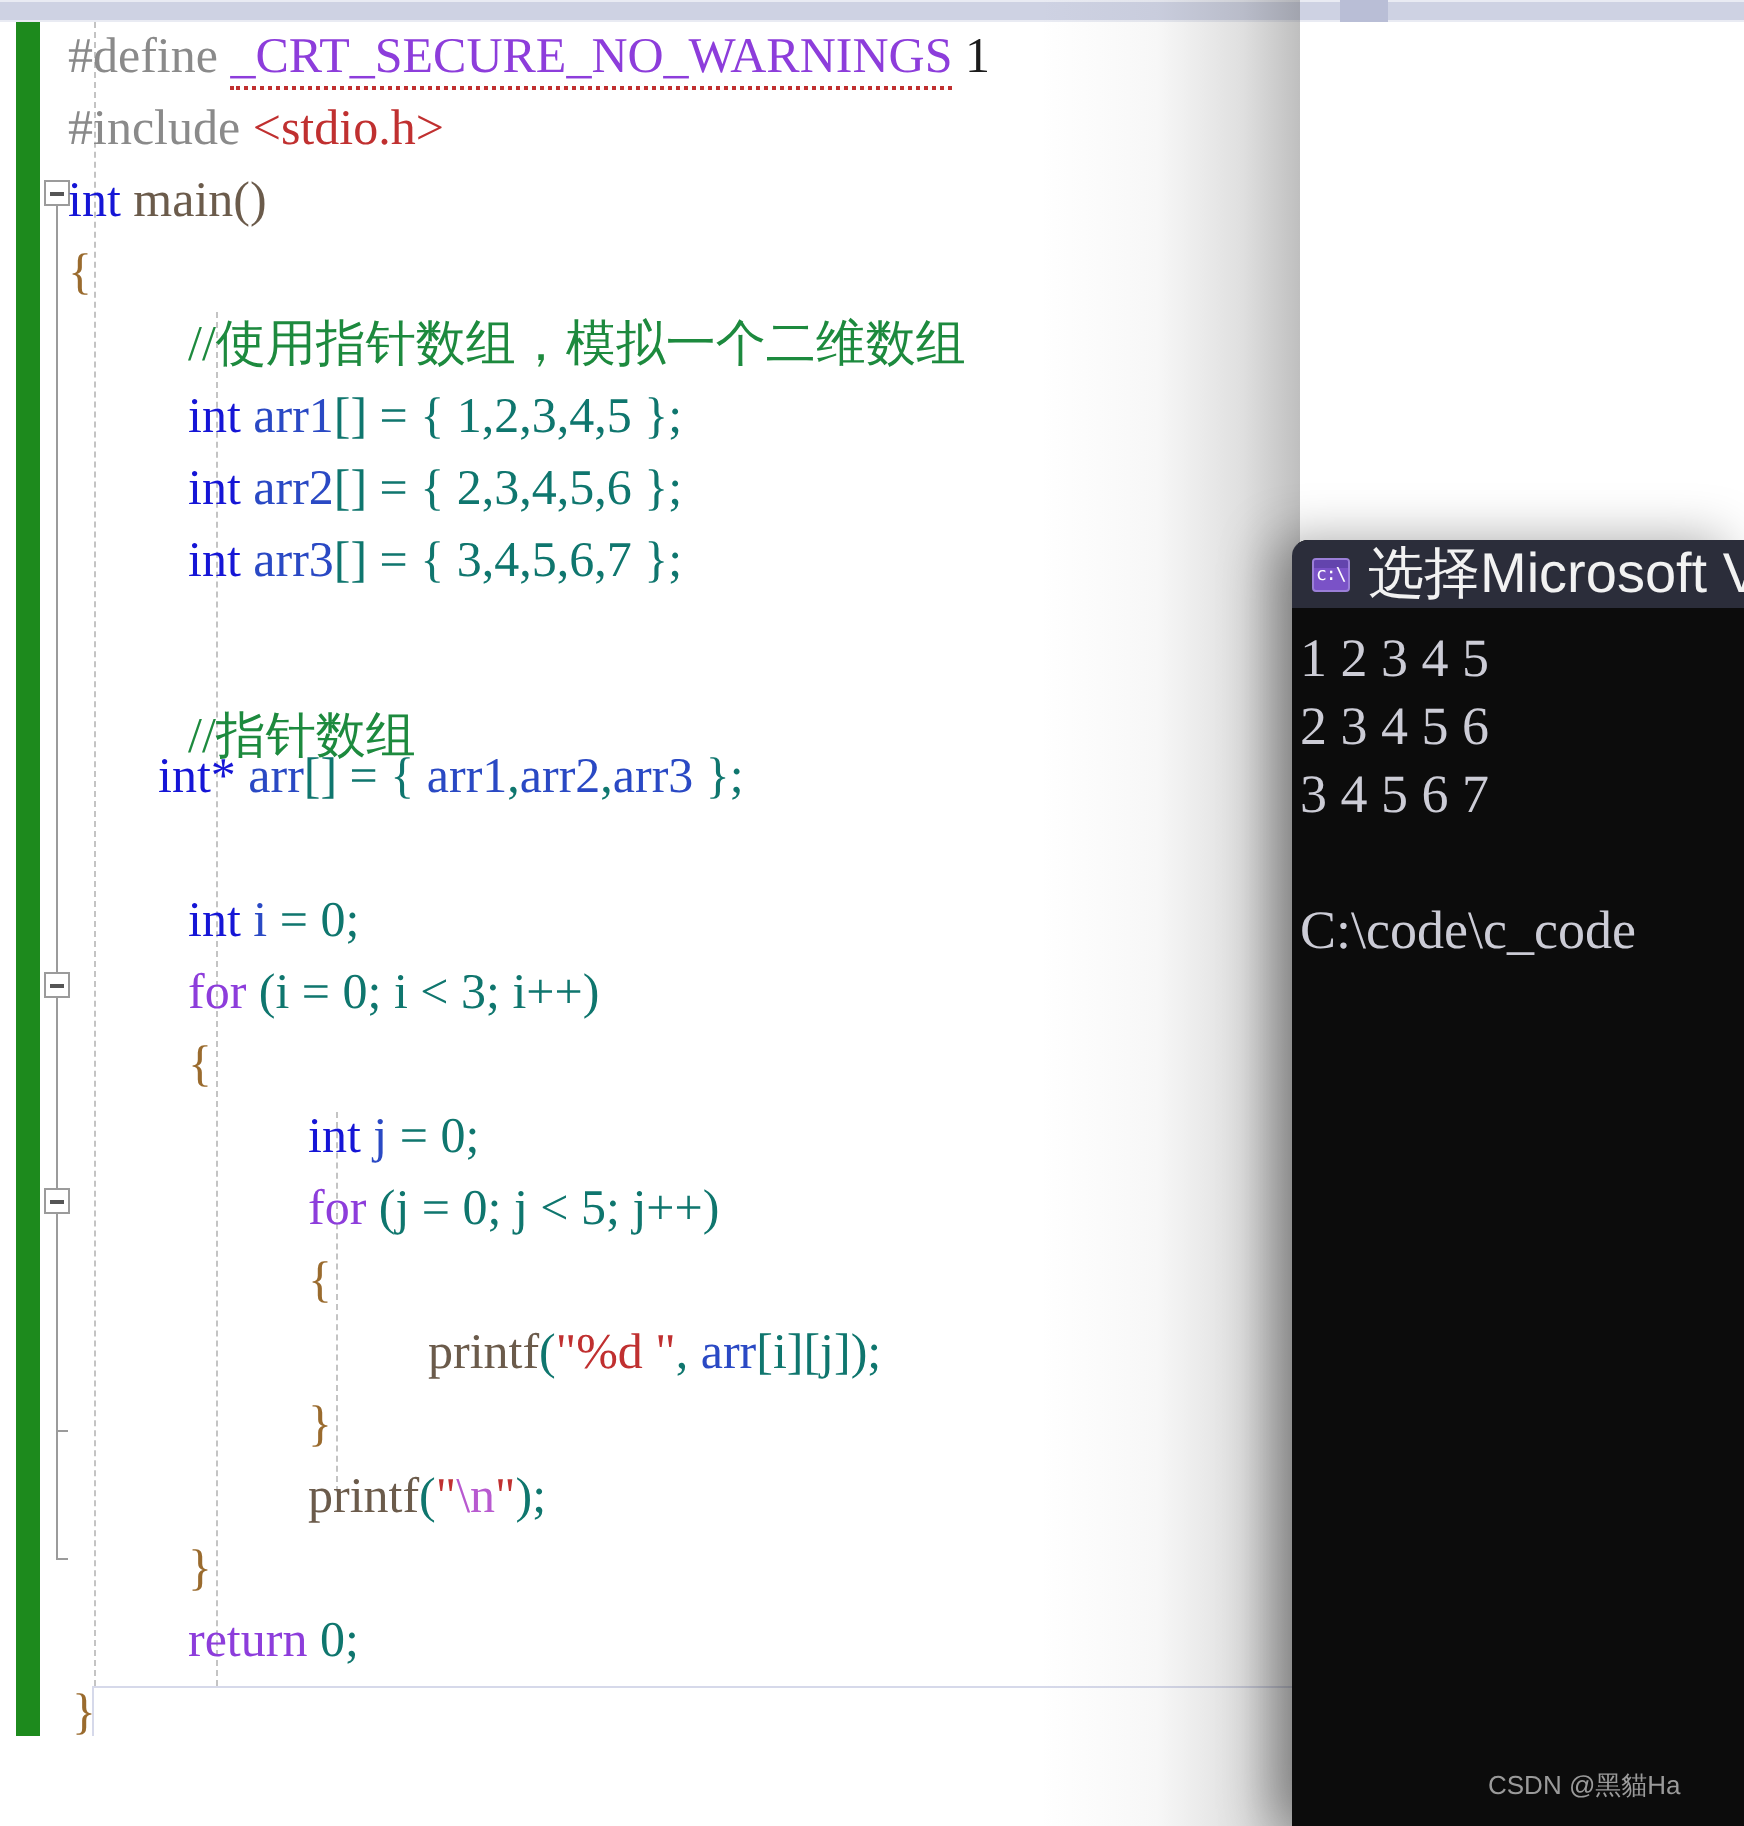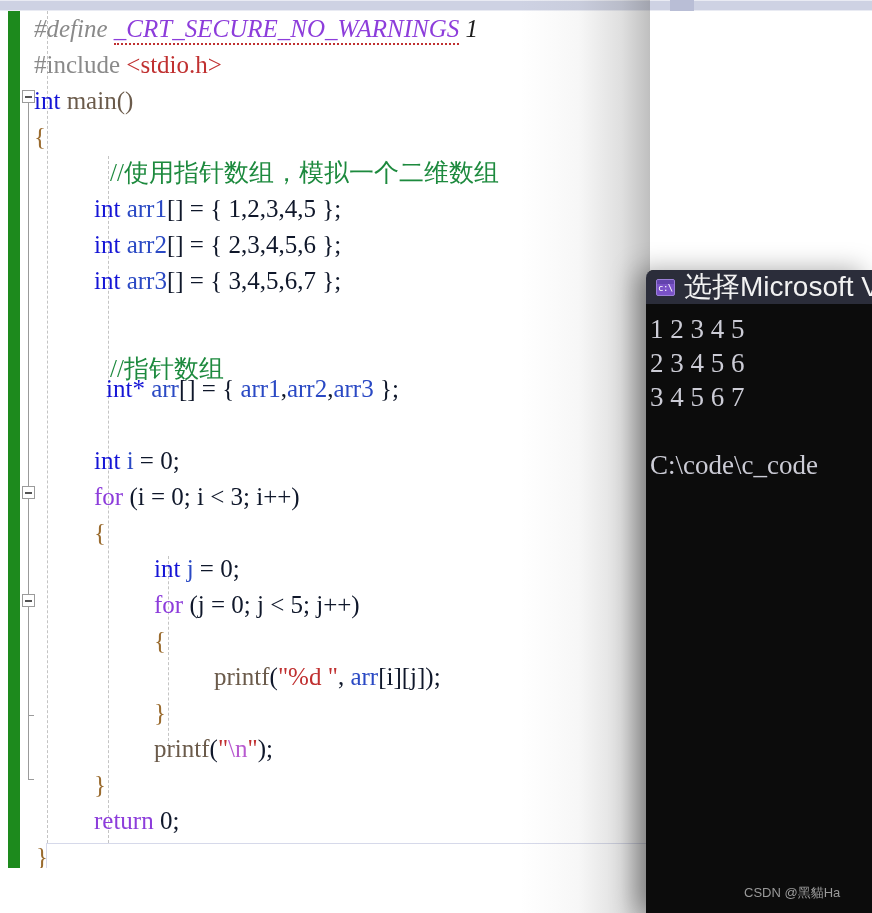--- a/index.html
+++ b/index.html
@@ -120,22 +120,22 @@
   
   .t-pre   { color: #8a8a8a; }   
   .t-macro { color: #8d3ddb; }   
   .t-inc   { color: #c03030; }   
   .t-kw    { color: #1515d6; }   
   .t-ctrl  { color: #8d3ddb; }   
   .t-var   { color: #2a49c4; }   
   .t-num   { color: #1c1c1c; }
   .t-str   { color: #c03030; }   
   .t-esc   { color: #b85ad0; }   
-  .t-cmt   { color: #1d8a3e; margin-left: 16px; }   
-  .t-punc  { color: #0f172a; }
+  .t-cmt   { color: #1d8a3e; }   
+  .t-punc  { color: #0f766e; }
   .t-brace { color: #9a6b2e; }   
   .t-fn    { color: #6b5b4b; }   
 
   .squiggle {
     border-bottom: 2px dotted #c03030;
     padding-bottom: 1px;
   }
 
   
   .current-line {
@@ -290,41 +290,41 @@
     </div>
 
     <div class="indent-guide" style="left:47px; height:857px;"></div>
     <div class="indent-guide" style="left:108px; top:145px; height:712px;"></div>
     <div class="indent-guide" style="left:168px; top:545px; height:190px;"></div>
 
     <div class="current-line" style="top:832px;"></div>
 
     <div class="code">
 
-      <div class="ln" style="top:0px;font-style:italic;"><span class="t-pre">#define</span> <span class="t-macro squiggle">_CRT_SECURE_NO_WARNINGS</span> <span class="t-num">1</span></div>
+      <div class="ln" style="top:0px;"><span class="t-pre">#define</span> <span class="t-macro squiggle">_CRT_SECURE_NO_WARNINGS</span> <span class="t-num">1</span></div>
 
       <div class="ln" style="top:36px;"><span class="t-pre">#include</span> <span class="t-inc">&lt;stdio.h&gt;</span></div>
 
       <div class="ln" style="top:72px;"><span class="t-kw">int</span> <span class="t-fn">main()</span></div>
 
       <div class="ln" style="top:108px;"><span class="t-brace">{</span></div>
 
       <div class="ln" style="top:144px; left:94px;"><span class="t-cmt">//使用指针数组，模拟一个二维数组</span></div>
 
       <div class="ln" style="top:180px; left:94px;"><span class="t-kw">int</span> <span class="t-var">arr1</span><span class="t-punc">[] = { 1,2,3,4,5 };</span></div>
 
       <div class="ln" style="top:216px; left:94px;"><span class="t-kw">int</span> <span class="t-var">arr2</span><span class="t-punc">[] = { 2,3,4,5,6 };</span></div>
 
       <div class="ln" style="top:252px; left:94px;"><span class="t-kw">int</span> <span class="t-var">arr3</span><span class="t-punc">[] = { 3,4,5,6,7 };</span></div>
 
       <div class="ln" style="top:288px; left:94px;">&nbsp;</div>
 
       <div class="ln" style="top:340px; left:94px;"><span class="t-cmt">//指针数组</span></div>
 
-      <div class="ln" style="top:360px; left:106px;font-family:Liberation Serif, serif;"><span class="t-kw">int*</span> <span class="t-var">arr</span><span class="t-punc">[] = { </span><span class="t-var">arr1</span><span class="t-punc">,</span><span class="t-var">arr2</span><span class="t-punc">,</span><span class="t-var">arr3</span><span class="t-punc"> };</span></div>
+      <div class="ln" style="top:360px; left:79px;font-family:Liberation Serif, serif;"><span class="t-kw">int*</span> <span class="t-var">arr</span><span class="t-punc">[] = { </span><span class="t-var">arr1</span><span class="t-punc">,</span><span class="t-var">arr2</span><span class="t-punc">,</span><span class="t-var">arr3</span><span class="t-punc"> };</span></div>
 
       <div class="ln" style="top:396px; left:94px;">&nbsp;</div>
 
       <div class="ln" style="top:432px; left:94px;"><span class="t-kw">int</span> <span class="t-var">i</span><span class="t-punc"> = 0;</span></div>
 
       <div class="ln" style="top:468px; left:94px;"><span class="t-ctrl">for</span><span class="t-punc"> (i = 0; i &lt; 3; i++)</span></div>
 
       <div class="ln" style="top:504px; left:94px;"><span class="t-brace">{</span></div>
 
       <div class="ln" style="top:540px; left:154px;"><span class="t-kw">int</span> <span class="t-var">j</span><span class="t-punc"> = 0;</span></div>

